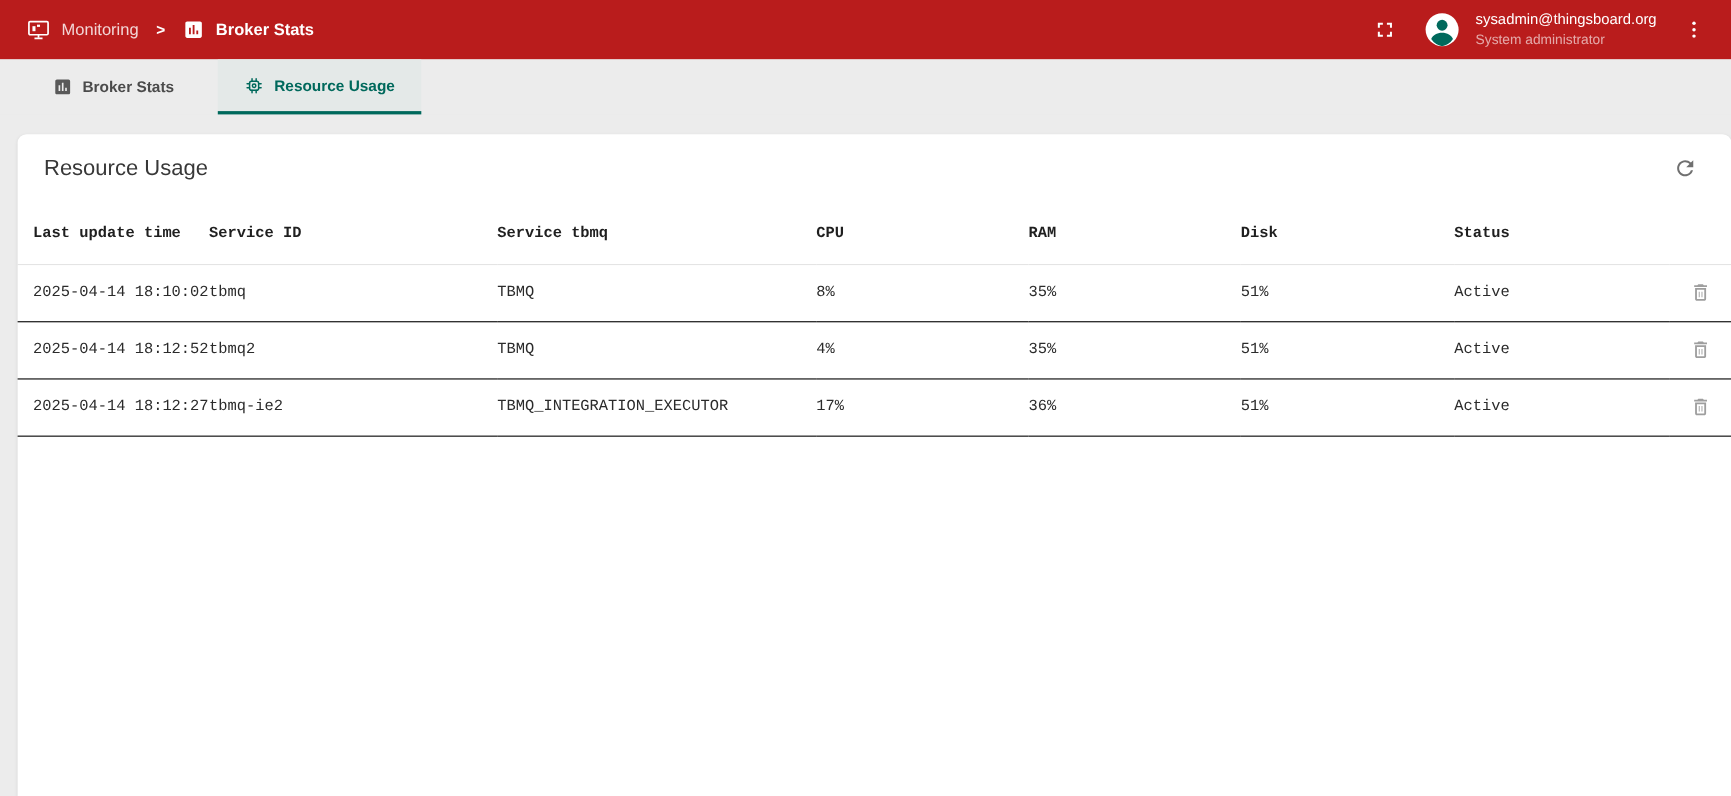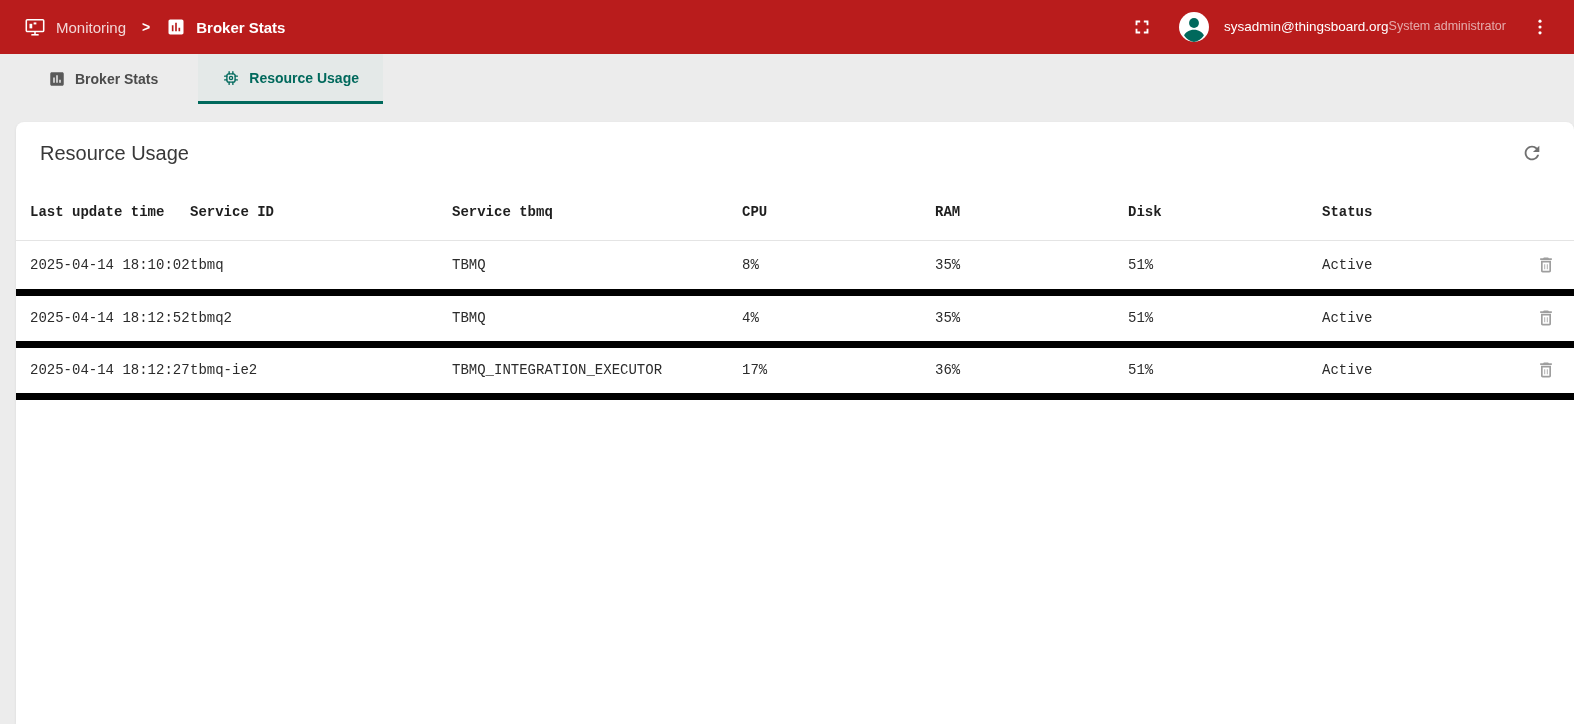--- a/index.html
+++ b/index.html
@@ -20,21 +20,21 @@
   .crumb-first .crumb-label { color: rgba(255,255,255,0.82); font-weight: 400; }
   .crumb-last .crumb-label { color: #fff; font-weight: 700; }
   .crumb-sep { color: #fff; font-size: 14px; font-weight: 700; padding: 0 6px; }
   .appbar-right { display: flex; align-items: center; gap: 14px; }
   .icon-btn {
     background: none; border: none; cursor: pointer;
     display: flex; align-items: center; justify-content: center;
     width: 40px; height: 40px; border-radius: 50%;
   }
   .user-block { display: flex; align-items: center; gap: 12px; }
-  .user-text { display: flex; flex-direction: row; line-height: 1.35; }
+  .user-text { display: flex; flex-direction: column; line-height: 1.35; }
   .user-email { font-size: 13.5px; color: #fff; }
   .user-role { font-size: 12.5px; color: rgba(255,255,255,0.62); }
   
   .tabbar {
     height: 50px; background: #ececec;
     display: flex; align-items: stretch; padding-left: 24px;
   }
   .tab {
     display: flex; align-items: center; gap: 9px;
     padding: 0 24px; cursor: pointer; border: none; background: transparent;
@@ -61,21 +61,21 @@
   .card-title { font-size: 20px; font-weight: 400; color: #383838; }
   
   table { width: 100%; border-collapse: collapse; table-layout: fixed; font-family: Liberation Mono, monospace; }
   thead th {
     text-align: left; font-size: 14px; font-weight: 700; color: #1f1f1f;
     height: 56px; border-bottom: 1px solid #e4e4e4; vertical-align: middle;
   }
   thead th:first-child, tbody td:first-child { padding-left: 14px; }
   tbody td {
     height: 52px; font-size: 14px; color: #2b2b2b;
-    border-bottom: 7px solid #000000; vertical-align: middle;
+    border-bottom: 1px solid #000000; vertical-align: middle;
   }
   .action-cell { text-align: center; }
   .delete-btn {
     background: none; border: none; cursor: pointer;
     width: 36px; height: 36px; display: inline-flex;
     align-items: center; justify-content: center;
   }
   .icon { flex: 0 0 auto; display: inline-flex; }
 </style>
 </head>

